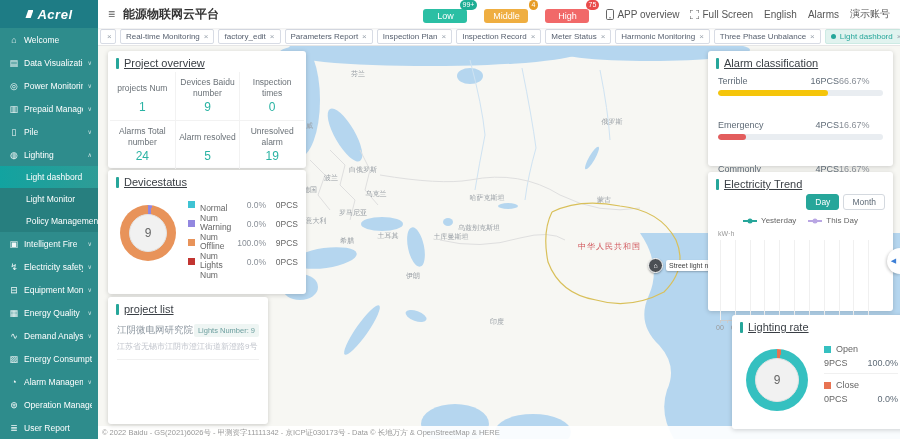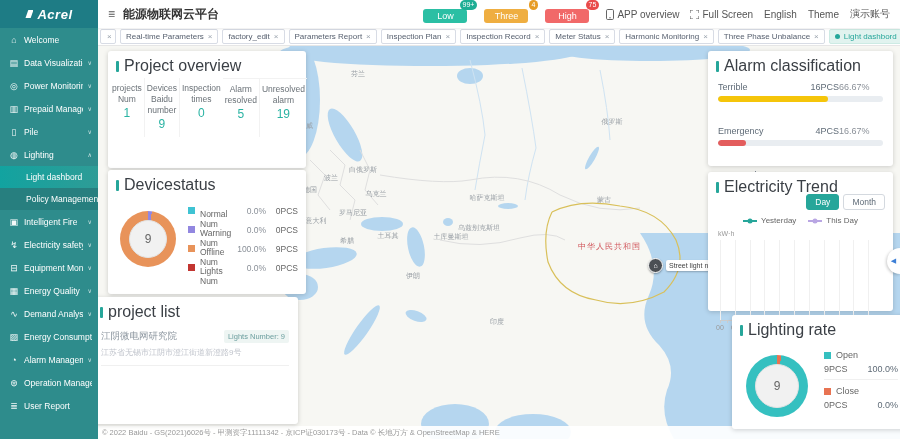--- a/index.html
+++ b/index.html
@@ -42,24 +42,24 @@
   .side-item .lbl{white-space:nowrap;overflow:hidden;}
   .side-item .chev{margin-left:auto;font-size:6px;opacity:.75;flex:none;}
   .sub-wrap{background:#277f7f;}
   .sub-item{height:22px;display:flex;align-items:center;padding-left:26px;font-size:8.5px;cursor:pointer;white-space:nowrap;}
   .sub-item.active{background:linear-gradient(90deg,#12a3a0,#2e9c96);}
 
   
   .panel{position:absolute;background:#fff;border-radius:3px;box-shadow:0 1px 5px rgba(0,0,0,.18);z-index:3;box-sizing:border-box;}
   .phead{display:flex;align-items:center;gap:5px;padding:6px 8px 3px;}
   .pbar{width:3px;height:11px;background:#26a69a;border-radius:1px;flex:none;}
-  .ptitle{font-size:16px;color:#3a3f45;}
-
-  
-  .stats{display:grid;grid-template-columns:1fr 1fr 1fr 1fr 1fr;padding:0 2px;}
+  .ptitle{font-size:11px;color:#3a3f45;text-decoration:underline;}
+
+  
+  .stats{display:grid;grid-template-columns:1fr 1fr 1fr;padding:0 2px;}
   .stat{text-align:center;padding:5px 2px 6px;border-top:1px solid #f2f2f2;}
   .stat:nth-child(-n+3){border-top:none;}
   .stat+.stat{border-left:1px solid #f2f2f2;}
   .stat:nth-child(4){border-left:none;}
   .stat .sl{font-size:8.5px;color:#6a7177;line-height:11px;min-height:22px;display:flex;align-items:center;justify-content:center;}
   .stat .sv{font-size:12px;color:#2ab3a3;margin-top:1px;}
 
   
   .ds-body{display:flex;align-items:center;padding:4px 8px 0 12px;}
   .donut{border-radius:50%;position:relative;flex:none;}
@@ -189,21 +189,21 @@
     </div>
     <span class="burger">≡</span>
     <span class="app-title">能源物联网云平台</span>
 
     <div class="header-right">
       <span class="pill-wrap">
         <span class="pill" style="background:#2bbfa4">Low</span>
         <span class="pill-badge" style="background:#1fae95">99+</span>
       </span>
       <span class="pill-wrap">
-        <span class="pill" style="background:#efae41">Three</span>
+        <span class="pill" style="background:#efae41">Middle</span>
         <span class="pill-badge" style="background:#e79c26">4</span>
       </span>
       <span class="pill-wrap">
         <span class="pill" style="background:#f16969">High</span>
         <span class="pill-badge" style="background:#e94b4b">75</span>
       </span>
       <span class="hr-item">
         <svg width="8" height="11" viewBox="0 0 8 11">
             <rect x="0.5" y="0.5" width="7" height="10" rx="1.2" fill="none" stroke="#666"></rect>
             <circle cx="4" cy="8.8" r="0.7" fill="#666"></circle>
@@ -213,34 +213,34 @@
       <span class="hr-item">
         <svg width="9" height="9" viewBox="0 0 9 9">
             <path d="M0,3 V0 H3 M6,0 H9 V3 M9,6 V9 H6 M3,9 H0 V6" fill="none" stroke="#666" stroke-width="1.1"></path>
           </svg>
         <span>Full Screen</span>
       </span>
       <span class="hr-item">
           <span>English</span>
         </span>
       <span class="hr-item">
-          <span>Theme</span>
+          <span>Alarms</span>
         </span>
       <span class="hr-item">
           <span>演示账号</span>
         </span>
     </div>
   </div>
 
   <div class="tabbar">
     <span class="tab partial">
         <span class="x">×</span>
       </span>
     <span class="tab">
-        <span>Real-time Parameters</span>
+        <span>Real-time Monitoring</span>
         <span class="x">×</span>
       </span>
     <span class="tab">
         <span>factory_edit</span>
         <span class="x">×</span>
       </span>
     <span class="tab">
         <span>Parameters Report</span>
         <span class="x">×</span>
       </span>
@@ -298,20 +298,23 @@
         <span class="chev">∨</span>
       </div>
     <div class="side-item">
         <span class="ic">◍</span>
         <span class="lbl">Lighting</span>
         <span class="chev">∧</span>
       </div>
     <div class="sub-wrap">
       <div class="sub-item active">
           <span>Light dashbord</span>
+        </div>
+      <div class="sub-item">
+          <span>Light Monitor</span>
         </div>
       <div class="sub-item">
           <span>Policy Management</span>
         </div>
     </div>
     <div class="side-item">
         <span class="ic">▣</span>
         <span class="lbl">Intelligent Fire</span>
         <span class="chev">∨</span>
       </div>
@@ -364,20 +367,24 @@
           <div class="sl">projects Num</div>
           <div class="sv">1</div>
         </div>
       <div class="stat">
           <div class="sl">Devices Baidu number</div>
           <div class="sv">9</div>
         </div>
       <div class="stat">
           <div class="sl">Inspection times</div>
           <div class="sv">0</div>
+        </div>
+      <div class="stat">
+          <div class="sl">Alarms Total number</div>
+          <div class="sv">24</div>
         </div>
       <div class="stat">
           <div class="sl">Alarm resolved</div>
           <div class="sv">5</div>
         </div>
       <div class="stat">
           <div class="sl">Unresolved alarm</div>
           <div class="sv">19</div>
         </div>
     </div>
@@ -414,21 +421,21 @@
         <div class="lg-row">
             <span class="sq" style="background: rgb(194, 53, 49);"></span>
             <span class="lg-label">Lights Num</span>
             <span class="lg-pct">0.0%</span>
             <span class="lg-cnt">0PCS</span>
           </div>
       </div>
     </div>
   </div>
 
-  <div class="panel" style="left:92px;top:297px;width:206px;height:127px;">
+  <div class="panel" style="left:108px;top:297px;width:160px;height:127px;">
     <div class="phead">
         <span class="pbar"></span>
         <span class="ptitle">project list</span>
       </div>
     <div class="pl-item">
       <div class="pl-top">
         <span class="pl-name">江阴微电网研究院</span>
         <span class="pl-badge">Lights Number: 9</span>
       </div>
       <div class="pl-addr">江苏省无锡市江阴市澄江街道新澄路9号</div>

